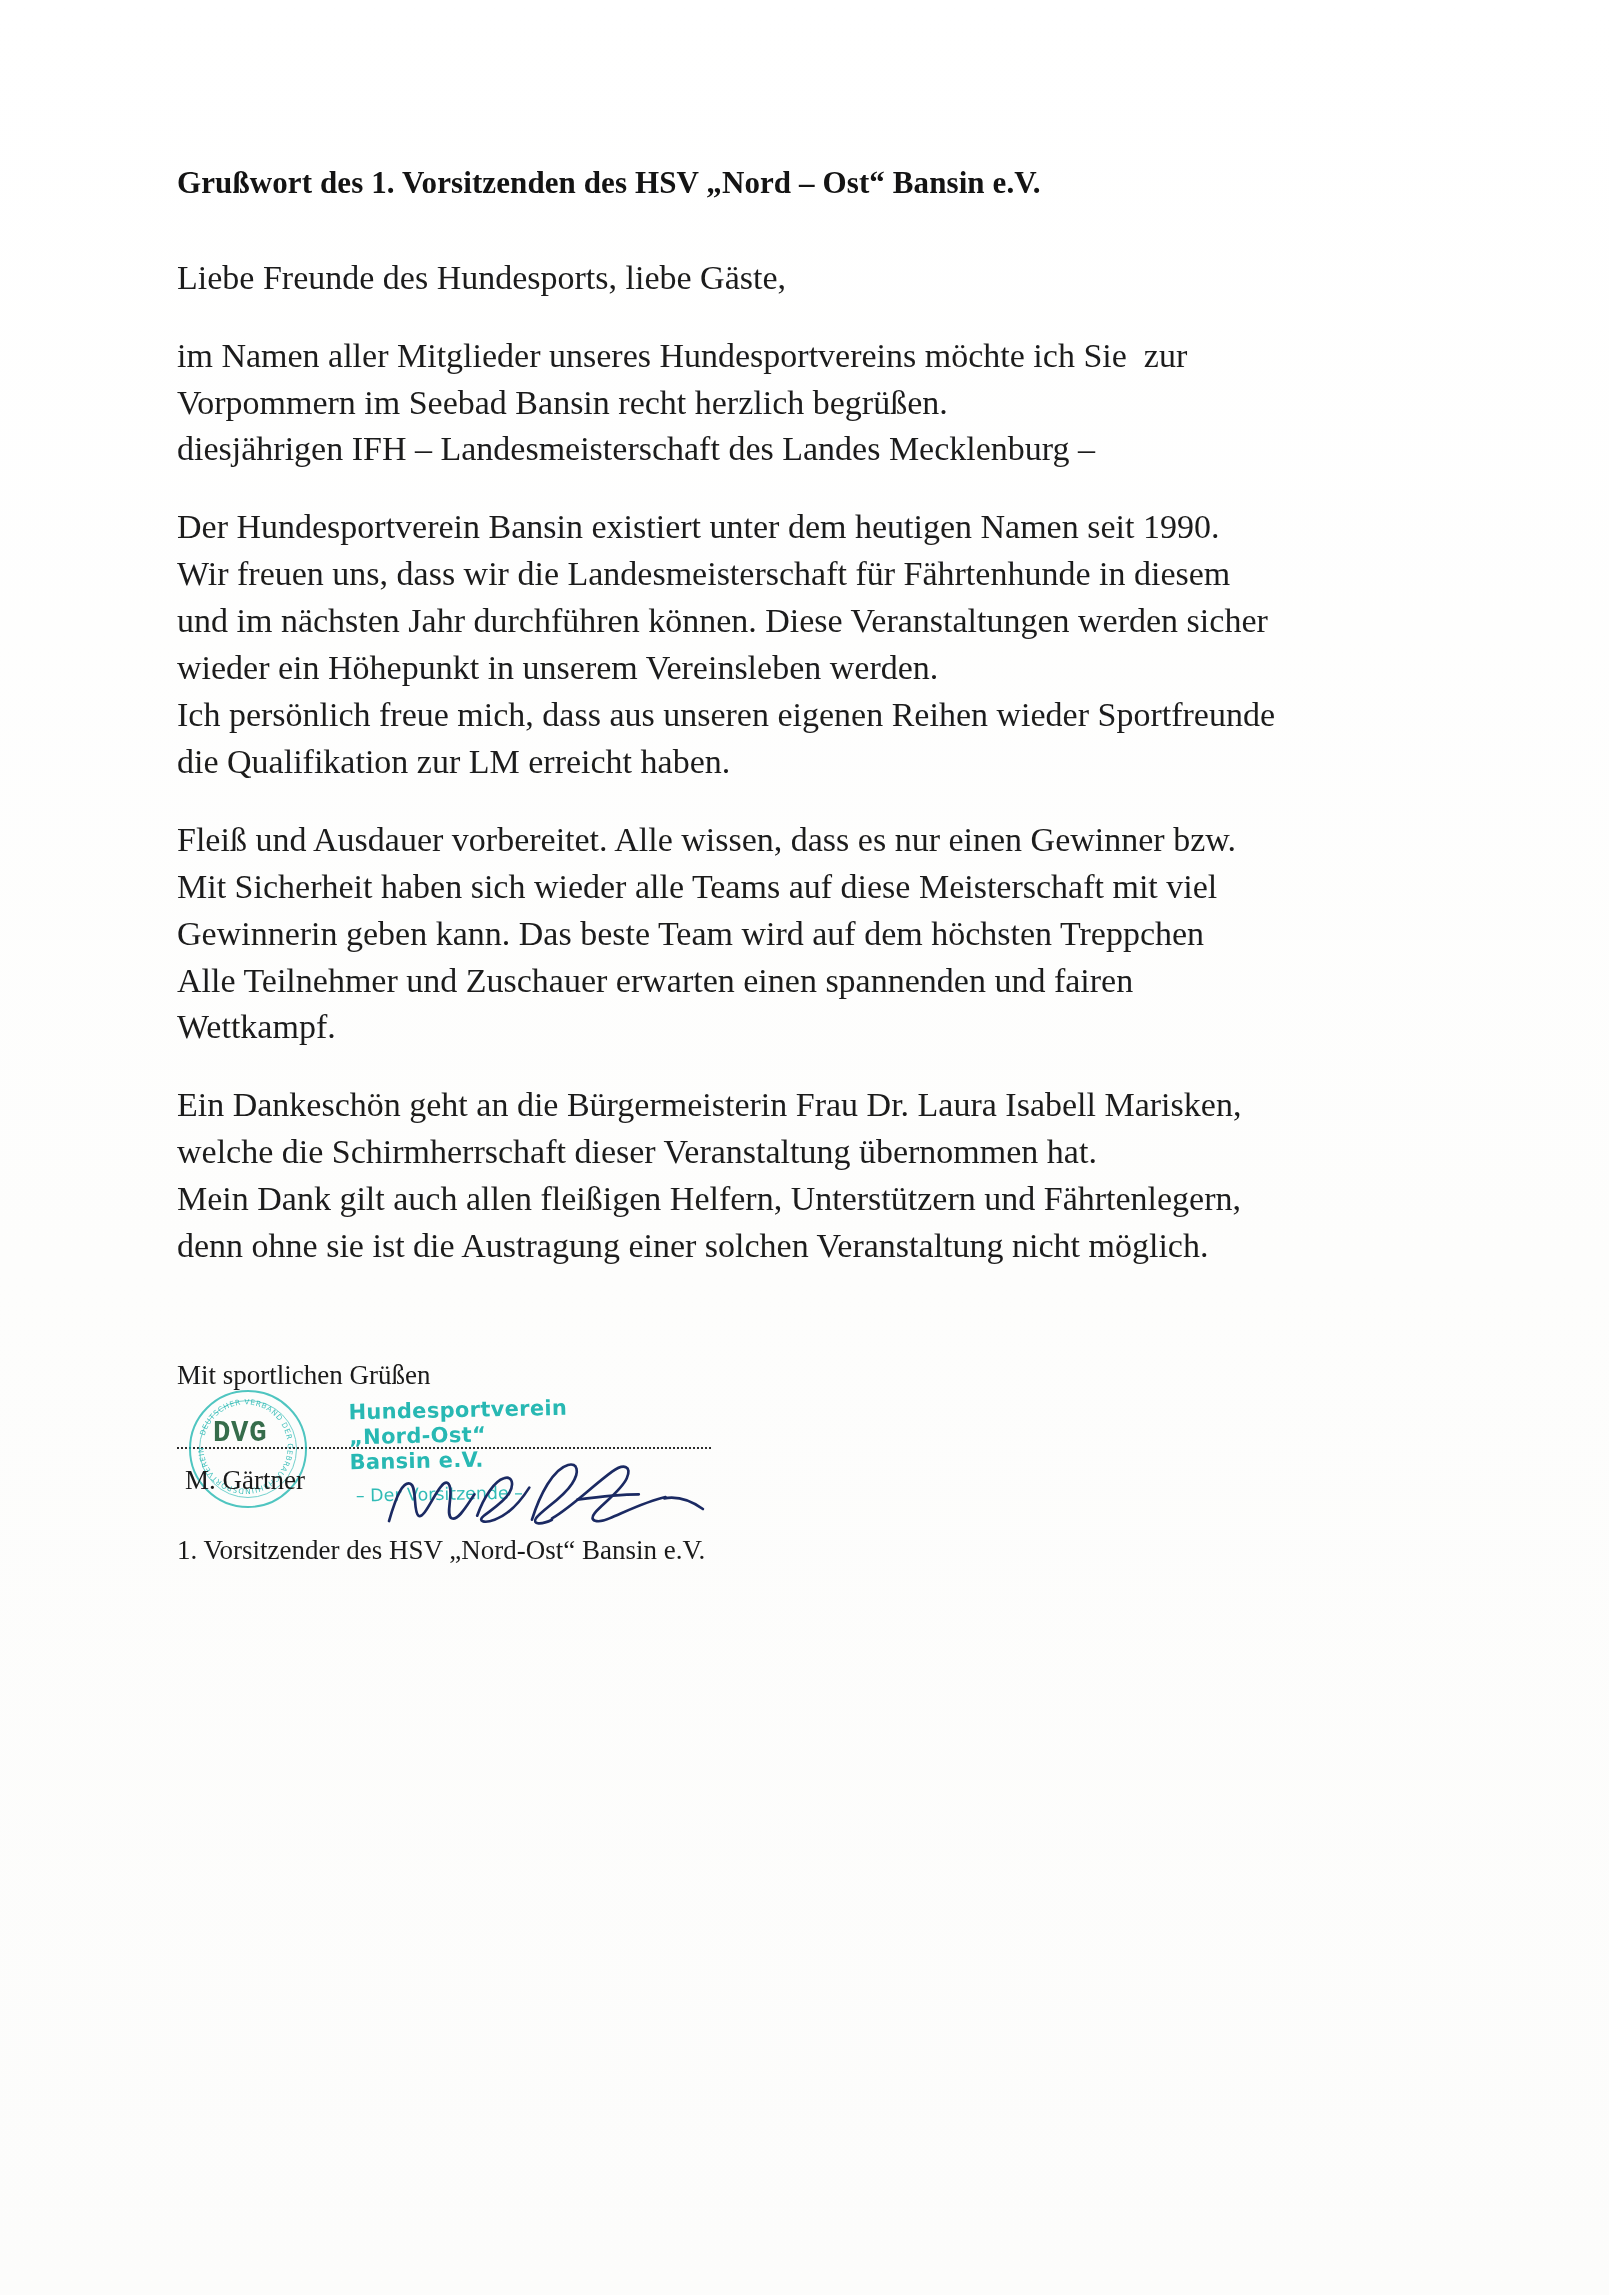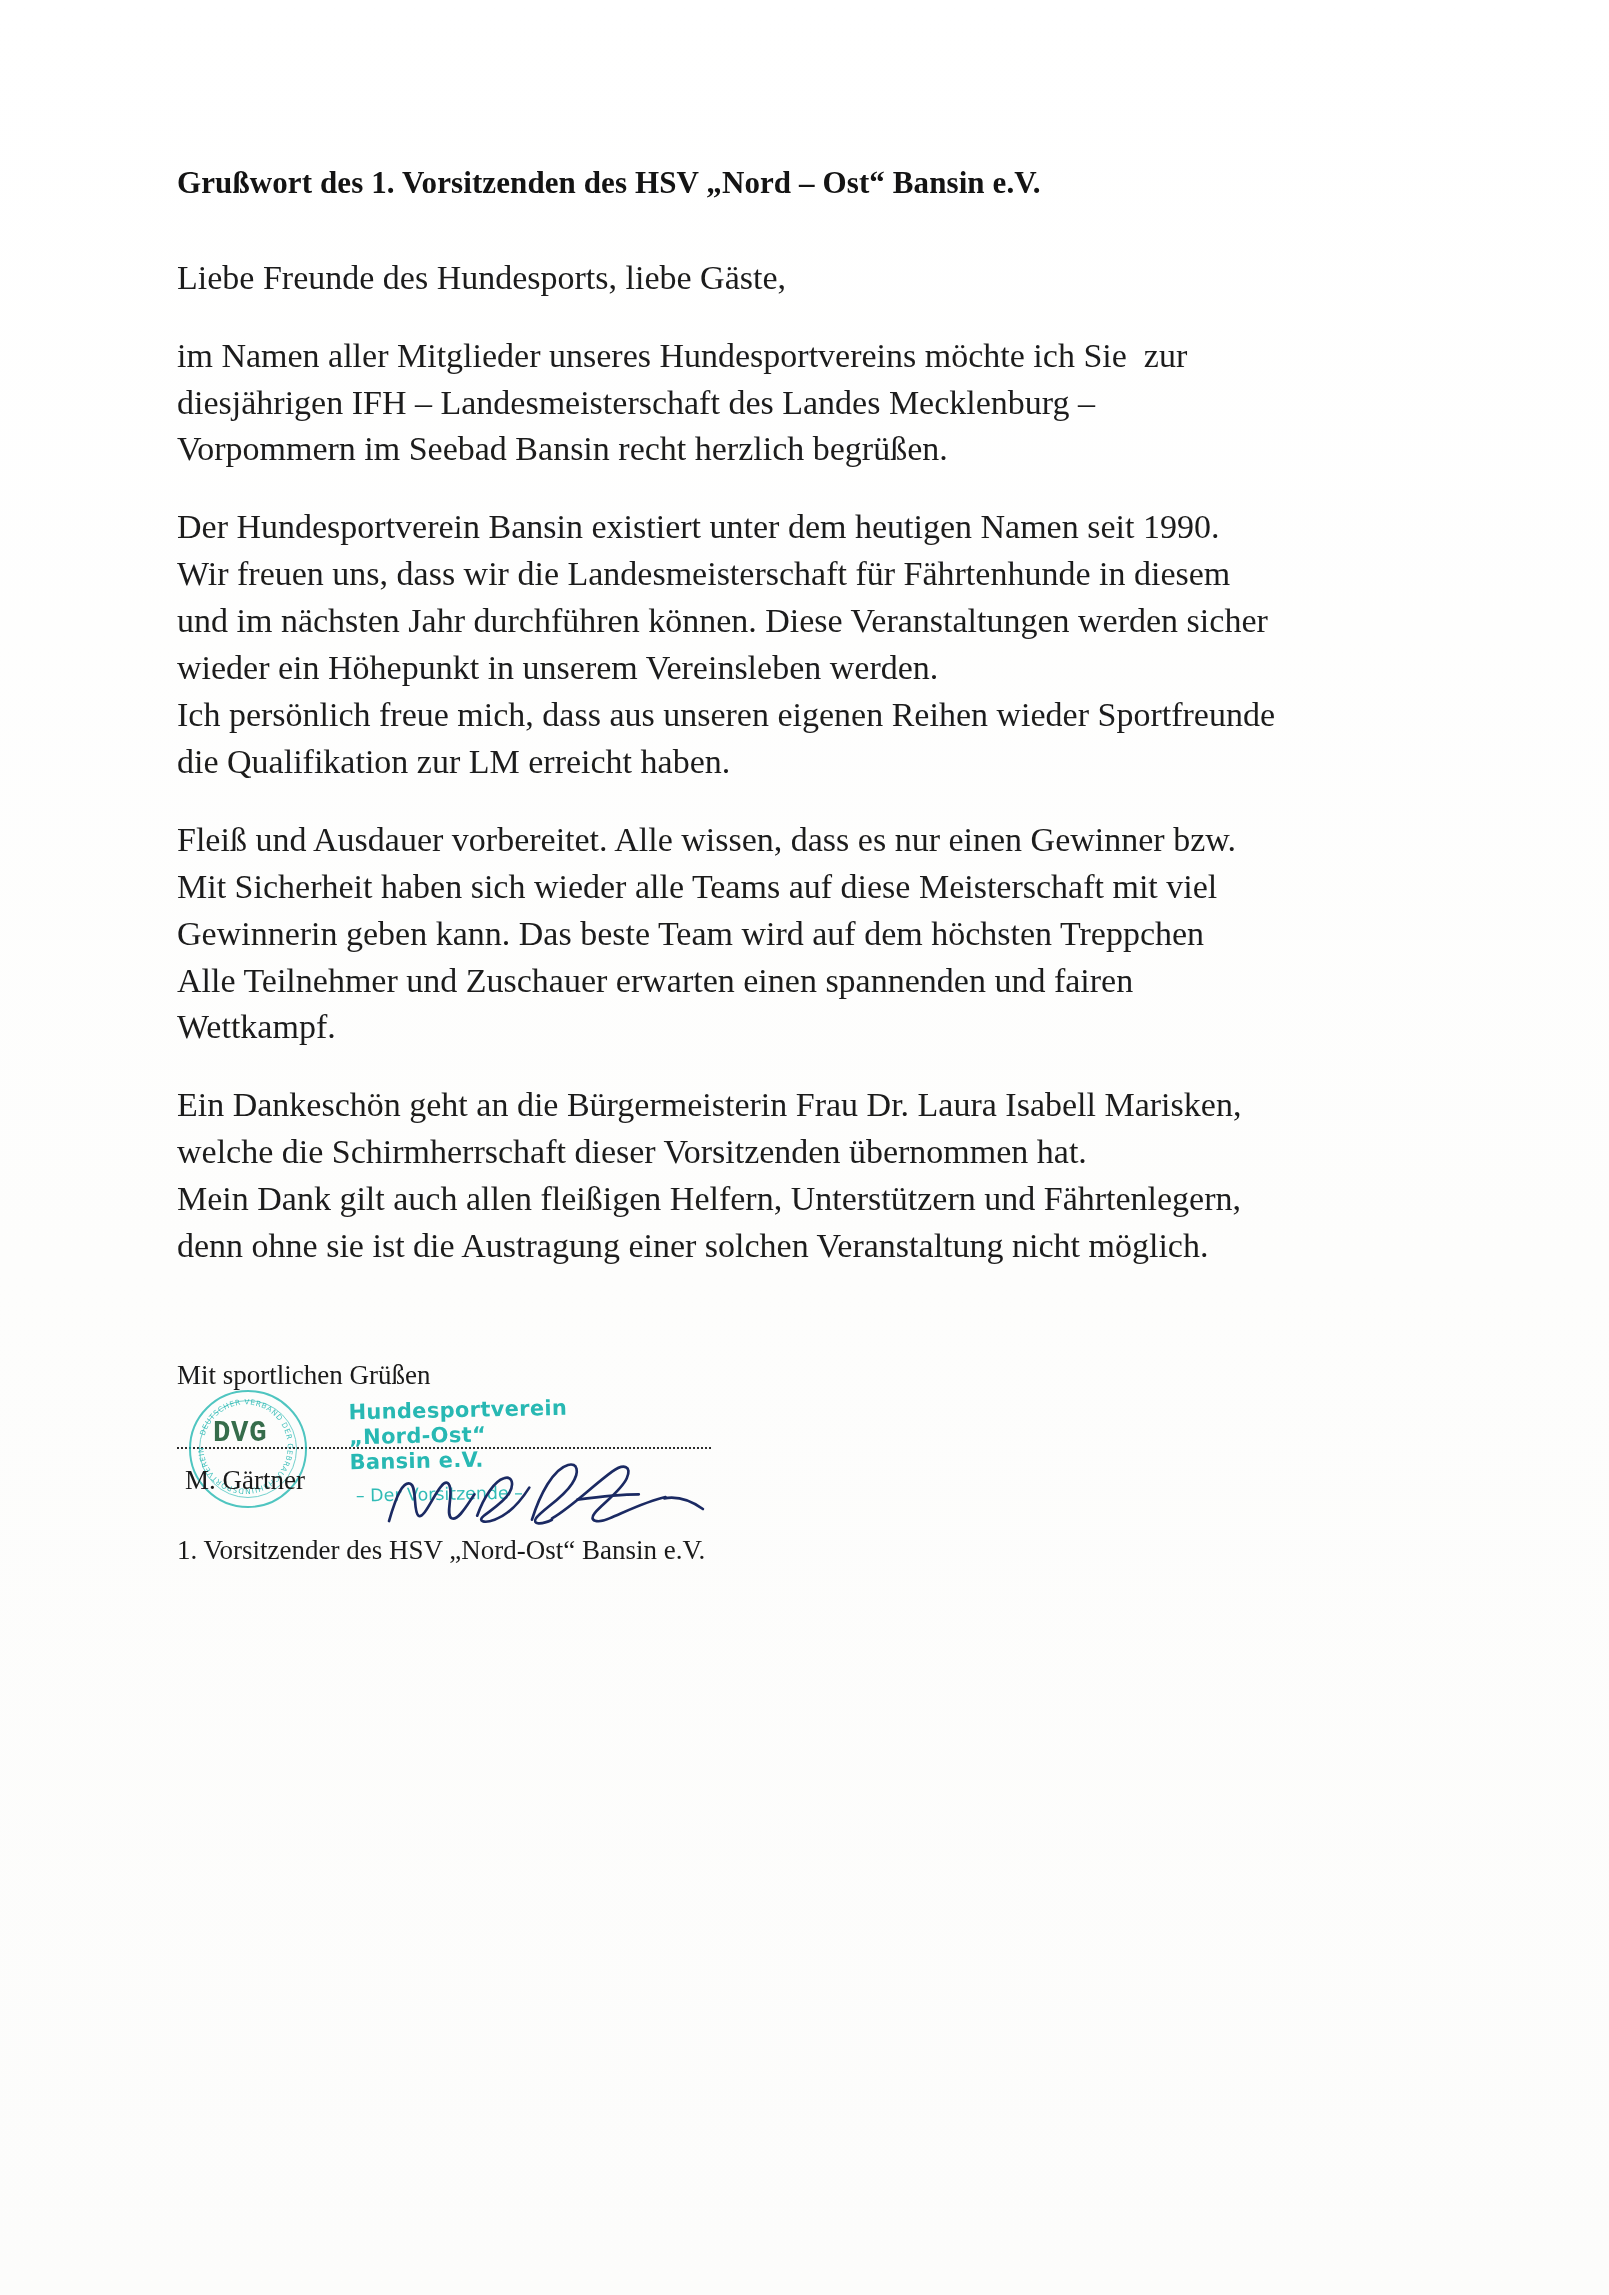--- a/index.html
+++ b/index.html
@@ -179,22 +179,22 @@
   <div class="paper-tint"></div>
 
   <div class="content">
 
     <h1 class="doc-title">Grußwort des 1. Vorsitzenden des HSV „Nord – Ost“ Bansin e.V.</h1>
 
     <p class="para">Liebe Freunde des Hundesports, liebe Gäste,</p>
 
     <p class="para">
       <span class="line">im Namen aller Mitglieder unseres Hundesportvereins möchte ich Sie  zur</span>
+      <span class="line">Vorpommern im Seebad Bansin recht herzlich begrüßen.</span>
       <span class="line">diesjährigen IFH – Landesmeisterschaft des Landes Mecklenburg –</span>
-      <span class="line">Vorpommern im Seebad Bansin recht herzlich begrüßen.</span>
     </p>
 
     <p class="para">
       <span class="line">Der Hundesportverein Bansin existiert unter dem heutigen Namen seit 1990.</span>
       <span class="line">Wir freuen uns, dass wir die Landesmeisterschaft für Fährtenhunde in diesem</span>
       <span class="line">und im nächsten Jahr durchführen können. Diese Veranstaltungen werden sicher</span>
       <span class="line">wieder ein Höhepunkt in unserem Vereinsleben werden.</span>
       <span class="line">Ich persönlich freue mich, dass aus unseren eigenen Reihen wieder Sportfreunde</span>
       <span class="line">die Qualifikation zur LM erreicht haben.</span>
     </p>
@@ -202,21 +202,21 @@
     <p class="para">
       <span class="line">Fleiß und Ausdauer vorbereitet. Alle wissen, dass es nur einen Gewinner bzw.</span>
       <span class="line">Mit Sicherheit haben sich wieder alle Teams auf diese Meisterschaft mit viel</span>
       <span class="line">Gewinnerin geben kann. Das beste Team wird auf dem höchsten Treppchen</span>
       <span class="line">Alle Teilnehmer und Zuschauer erwarten einen spannenden und fairen</span>
       <span class="line">Wettkampf.</span>
     </p>
 
     <p class="para tight">
       <span class="line">Ein Dankeschön geht an die Bürgermeisterin Frau Dr. Laura Isabell Marisken,</span>
-      <span class="line">welche die Schirmherrschaft dieser Vorsitzenden übernommen hat.</span>
+      <span class="line">welche die Schirmherrschaft dieser Veranstaltung übernommen hat.</span>
       <span class="line">Mein Dank gilt auch allen fleißigen Helfern, Unterstützern und Fährtenlegern,</span>
       <span class="line">denn ohne sie ist die Austragung einer solchen Veranstaltung nicht möglich.</span>
     </p>
 
     <div class="gap-large"></div>
 
     <div class="signature-block">
 
       <p class="closing">Mit sportlichen Grüßen</p>
 

